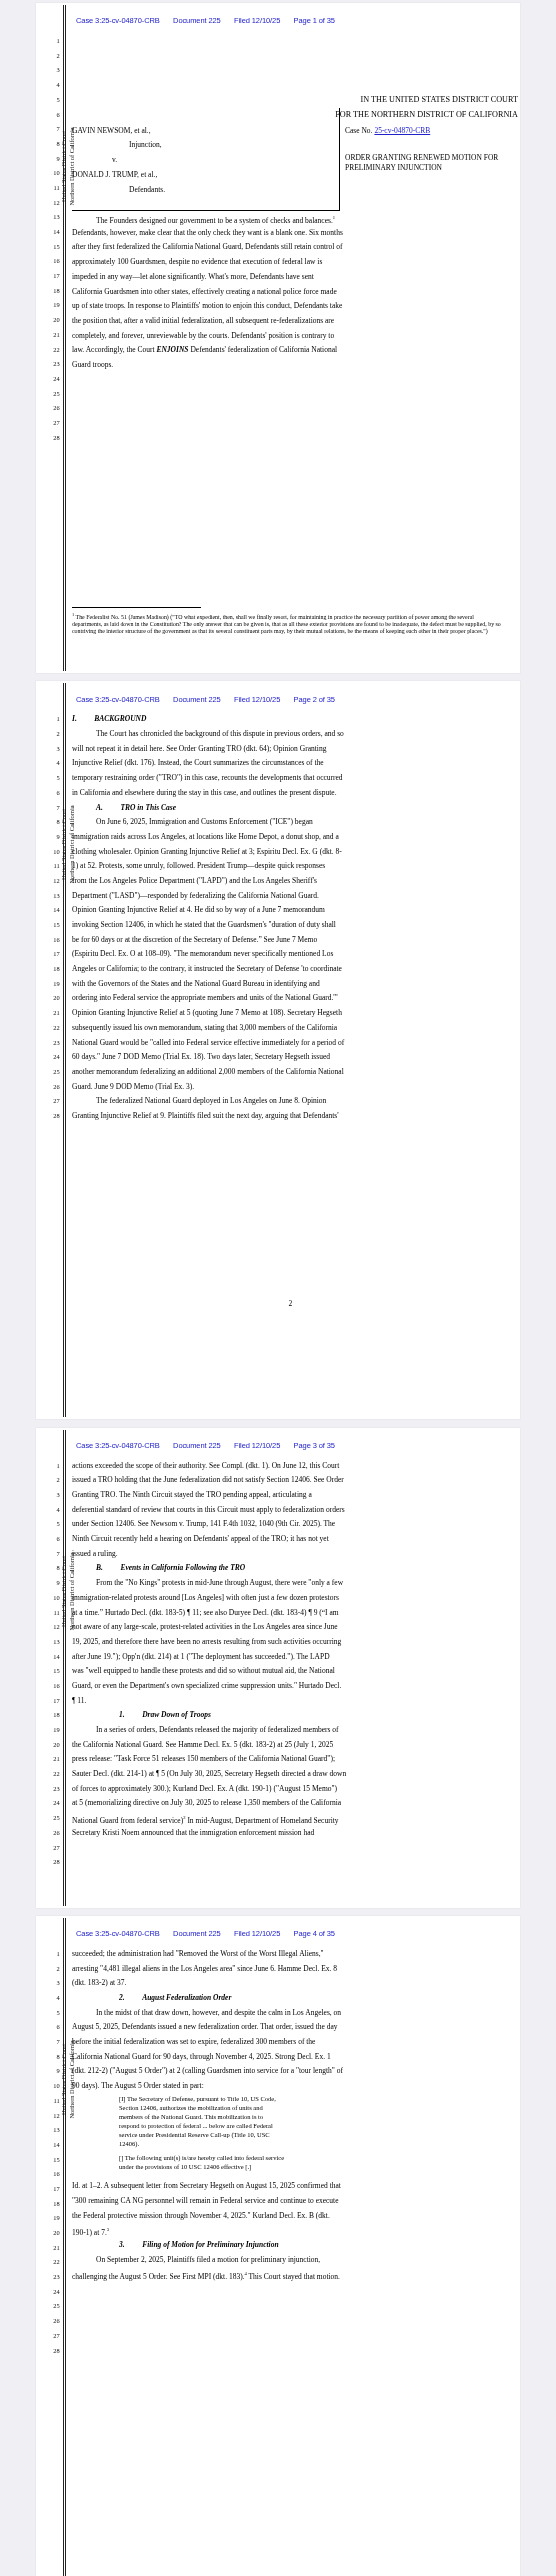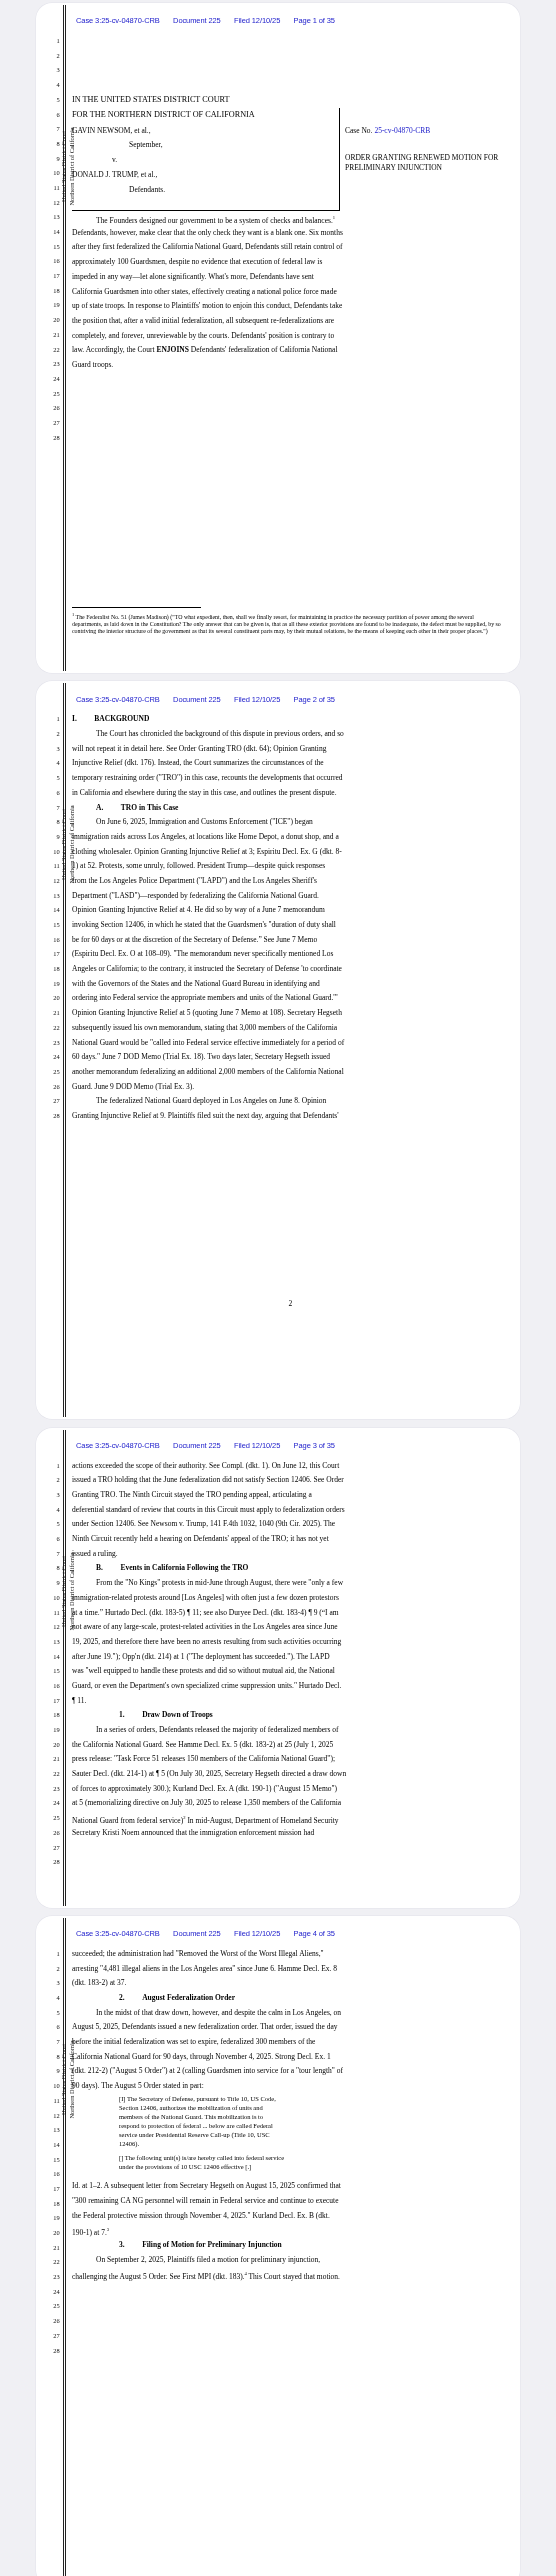--- a/index.html
+++ b/index.html
@@ -23,21 +23,20 @@
     background: #f0f0f4;
   }
   .page {
     position: relative;
     width: 484px;
     margin: 0 auto;
     background: #ffffff;
     box-sizing: border-box;
     padding: 0;
     box-shadow: 0 0 0 0.5px #e2e2ea;
-    border-radius: 16px;
   }
   
   .ecf-header {
     position: absolute;
     top: 13.4px;
     left: 40px;
     font-family: "Liberation Sans", sans-serif;
     font-size: 7.5px;
     color: #2222cc;
     letter-spacing: -0.1px;
@@ -102,21 +101,21 @@
     top: 31px;
     font-size: 7.5px;
     color: #000;
   }
   .line {
     height: 14.7px;
     line-height: 14.7px;
     white-space: nowrap;
     overflow: visible;
   }
-  .b { font-weight: bold; }
+  .b { font-weight: bold; font-style: italic; }
   .u { }
   .indent1 { padding-left: 24px; }
   .indent2 { padding-left: 47px; }
 
   
   .caption-block {
     position: absolute;
     left: 36px;
     top: 105px;
     width: 268px;
@@ -136,34 +135,35 @@
   .caption-right {
     position: absolute;
     left: 309px;
     top: 106px;
     width: 165px;
     font-size: 7.5px;
   }
   .caption-right .line { height: 14.7px; line-height: 14.7px; white-space: normal; }
   .caseno-link {
     color: #2222cc;
+    text-decoration: underline;
   }
   .order-title {
     font-weight: normal;
     line-height: 9.8px;
     white-space: normal;
   }
 
   
   .court-title {
     position: absolute;
     left: 36px;
-    right: 18px;
+    right: 2px;
     top: 31px;
-    text-align: left;
+    text-align: right;
   }
 
   
   .footnote {
     position: absolute;
     left: 36px;
     right: 15.5px;
     font-size: 5.9px;
     line-height: 7px;
     color: #000;
@@ -234,21 +234,21 @@
         <div class="line" style="height:59px"></div>
         <div class="line">IN THE UNITED STATES DISTRICT COURT</div>
         <div class="line">FOR THE NORTHERN DISTRICT OF CALIFORNIA</div>
       </div>
 
       <div class="caption-block"></div>
 
       <div class="caption-left">
         <div class="line"></div>
         <div class="line">GAVIN NEWSOM, et al.,</div>
-        <div class="line" style="padding-left:57px">September,</div>
+        <div class="line" style="padding-left:57px">Injunction,</div>
         <div class="line" style="padding-left:40px">v.</div>
         <div class="line">DONALD J. TRUMP, et al.,</div>
         <div class="line" style="padding-left:57px">Defendants.</div>
       </div>
 
       <div class="caption-right">
         <div class="line"></div>
         <div class="line">
           <span>Case No.</span>
           <span class="caseno-link">25-cv-04870-CRB</span>

